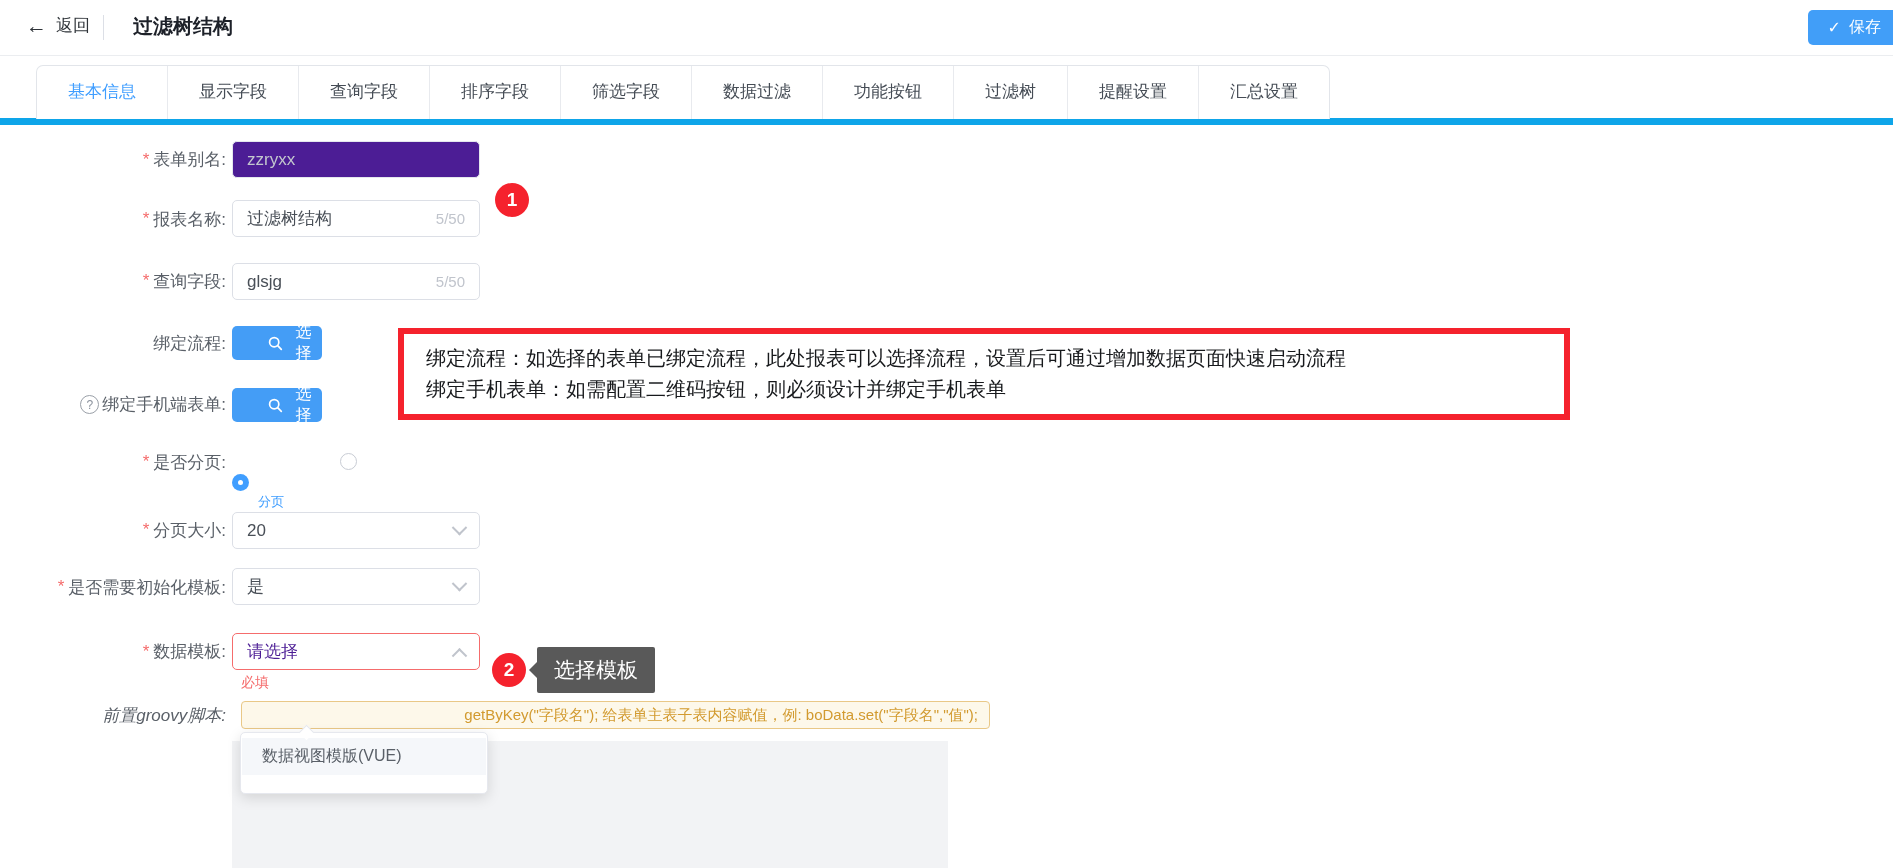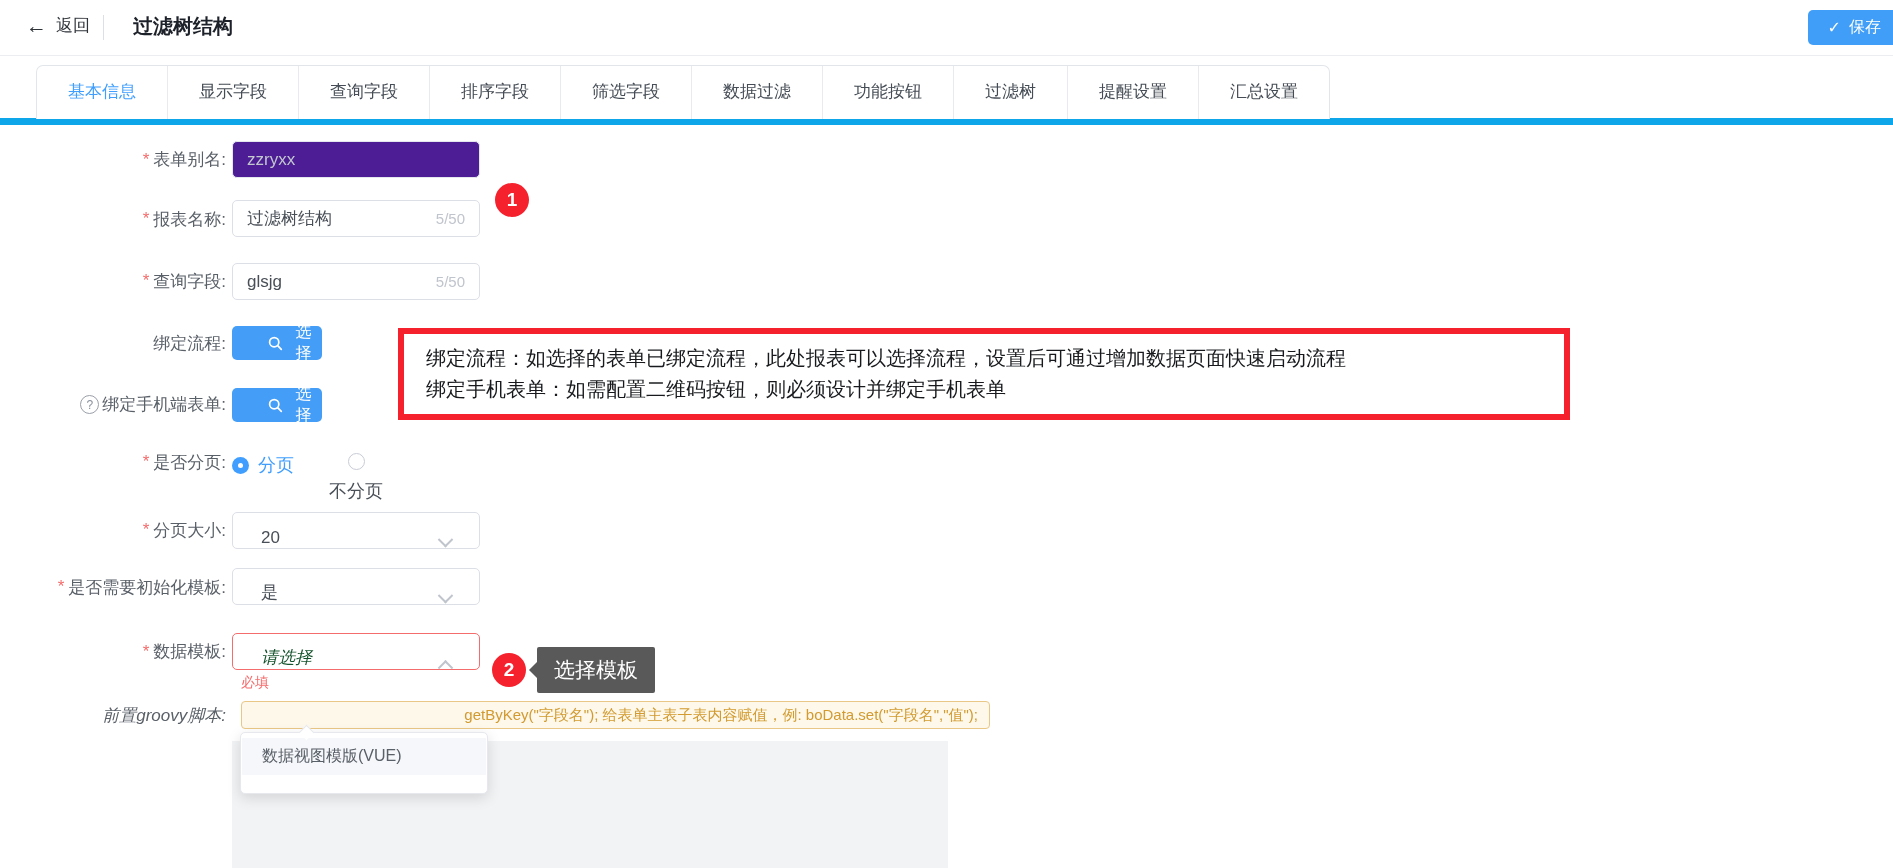--- a/index.html
+++ b/index.html
@@ -26,34 +26,34 @@
   .star{color:#f56c6c;margin-right:4px;font-size:17px;}
   .qmark{width:17px;height:17px;border:1px solid #9aa0a8;border-radius:50%;color:#8a919c;font-size:12px;
     display:inline-flex;align-items:center;justify-content:center;margin-right:3px;flex:0 0 auto;}
   .ctl{position:absolute;left:232px;width:248px;box-sizing:border-box;padding-left:36px;}
   .input{height:37px;border:1px solid #dcdfe6;border-radius:5px;background:#fff;display:flex;align-items:center;
     padding:0 14px;font-size:17px;color:#494f57;}
   .input .suffix{margin-left:auto;color:#c0c4cc;font-size:15px;}
   .input.disabled{background:#4c1d95;border-color:#e4e7ed;color:#c3c7ce;}
   .btn-select{width:90px;height:34px;background:#449df6;border:none;border-radius:5px;color:#fff;font-size:16px;
     display:flex;align-items:center;justify-content:center;gap:8px;cursor:pointer;font-family:inherit;}
-  .select{height:37px;border:1px solid #dcdfe6;border-radius:5px;background:#fff;display:flex;align-items:flex-end;
-    padding:0 28px;font-size:17px;color:#494f57;cursor:pointer;}
+  .select{height:37px;border:1px solid #dcdfe6;border-radius:5px;background:#fff;display:flex;align-items:center;
+    padding:0 14px;font-size:17px;color:#494f57;cursor:pointer;}
   .select .chev{margin-left:auto;width:9px;height:9px;border-right:2px solid #c0c4cc;border-bottom:2px solid #c0c4cc;
     transform:rotate(45deg) translate(-2px,-2px);}
   .select .chev.up{transform:rotate(-135deg) translate(-3px,-3px);}
   .select.error{border-color:#f56c6c;}
-  .select .ph{color:#14532d;font-style:italic;}
+  .select .ph{color:#4c1d95;}
   
   .radio-item{position:absolute;display:flex;align-items:center;gap:9px;cursor:pointer;}
   .radio{width:17px;height:17px;border-radius:50%;box-sizing:border-box;}
   .radio.on{background:#409eff;position:relative;}
   .radio.on::after{content:"";position:absolute;left:6px;top:6px;width:5px;height:5px;border-radius:50%;background:#fff;}
   .radio.off{border:1px solid #c8ccd4;background:#fff;}
-  .radio-lbl{font-size:18px;color:#4a5058;}
+  .radio-lbl{font-size:13px;color:#4a5058;margin-top:40px;}
   .radio-lbl.on{color:#409eff;}
   
   .err-text{position:absolute;left:241px;top:674px;font-size:14px;color:#f56c6c;z-index:4;}
   .dropdown{position:absolute;left:240px;top:688px;width:248px;height:62px;background:#fff;border:1px solid #e6e8ee;border-radius:5px;
     box-shadow:0 4px 14px rgba(0,0,0,.13);z-index:5;box-sizing:border-box;margin-top:44px;}
   .dropdown .notch{position:absolute;top:-6px;left:60px;width:10px;height:10px;background:#fff;
     border-left:1px solid #e6e8ee;border-top:1px solid #e6e8ee;transform:rotate(45deg);}
   .dd-option{margin:5px 1px 0 1px;height:37px;display:flex;align-items:center;padding:0 20px;font-size:16px;color:#5a6068;
     background:#f5f7fa;cursor:pointer;}
   

